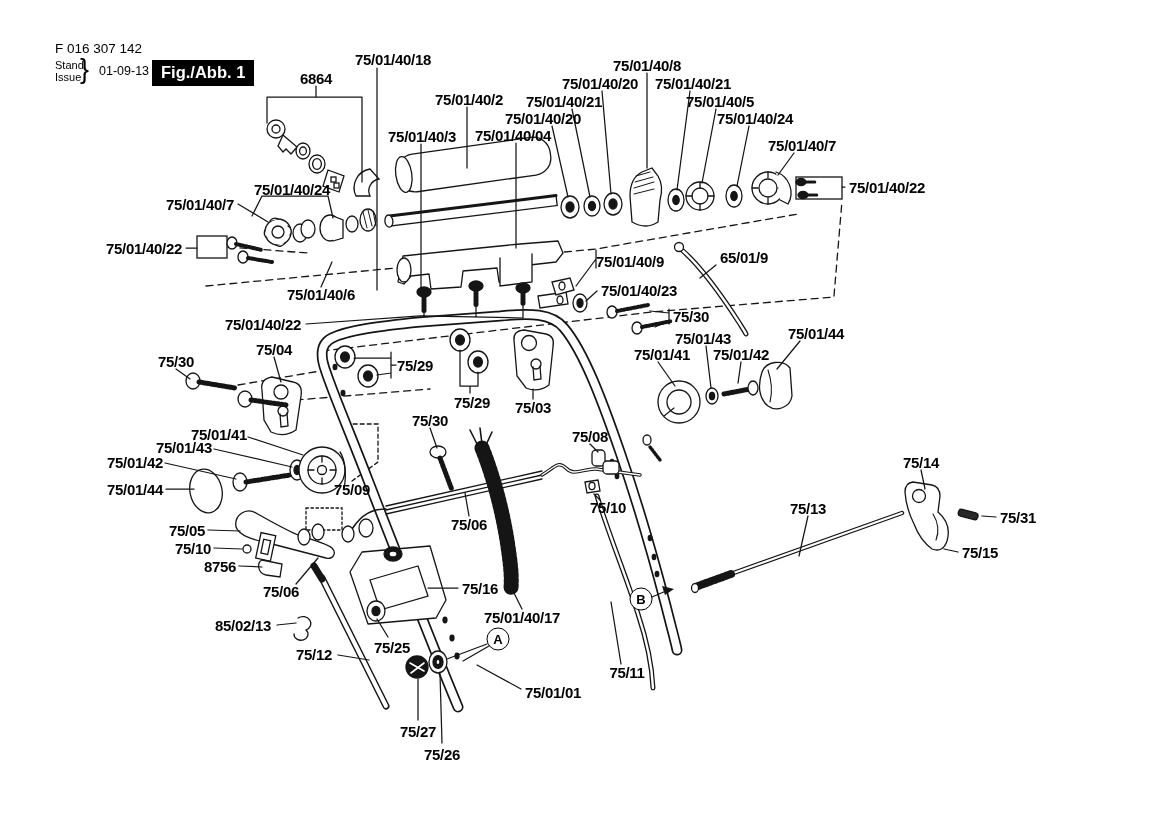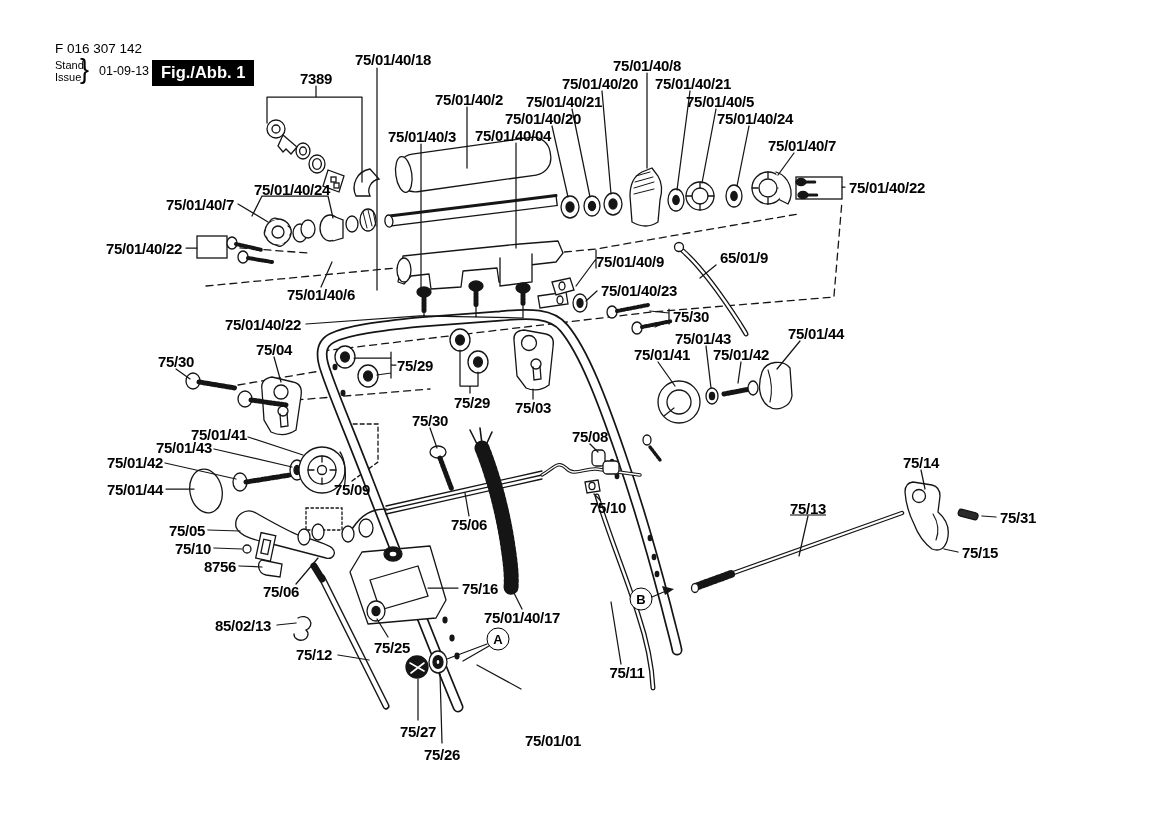--- a/index.html
+++ b/index.html
@@ -343,21 +343,21 @@
         <path d="M489,646 L463,661"></path>
         <path d="M652,597 L666,591"></path>
       </g>
       <polygon points="674,589 662,586 665,595" fill="#151515" stroke="none"></polygon>
     </g>
   </svg>
 
 
   <div id="labels-layer">
       <div class="plabel" style="left: 393px; top: 59px;">75/01/40/18</div>
-      <div class="plabel" style="left: 316px; top: 78px;">7389</div>
+      <div class="plabel" style="left: 316px; top: 78px;">6864</div>
       <div class="plabel" style="left: 469px; top: 99px;">75/01/40/2</div>
       <div class="plabel" style="left: 647px; top: 65px;">75/01/40/8</div>
       <div class="plabel" style="left: 600px; top: 83px;">75/01/40/20</div>
       <div class="plabel" style="left: 693px; top: 83px;">75/01/40/21</div>
       <div class="plabel" style="left: 564px; top: 101px;">75/01/40/21</div>
       <div class="plabel" style="left: 720px; top: 101px;">75/01/40/5</div>
       <div class="plabel" style="left: 543px; top: 118px;">75/01/40/20</div>
       <div class="plabel" style="left: 755px; top: 118px;">75/01/40/24</div>
       <div class="plabel" style="left: 422px; top: 136px;">75/01/40/3</div>
       <div class="plabel" style="left: 513px; top: 135px;">75/01/40/04</div>
@@ -383,33 +383,33 @@
       <div class="plabel" style="left: 533px; top: 407px;">75/03</div>
       <div class="plabel" style="left: 430px; top: 420px;">75/30</div>
       <div class="plabel" style="left: 219px; top: 434px;">75/01/41</div>
       <div class="plabel" style="left: 590px; top: 436px;">75/08</div>
       <div class="plabel" style="left: 184px; top: 447px;">75/01/43</div>
       <div class="plabel" style="left: 135px; top: 462px;">75/01/42</div>
       <div class="plabel" style="left: 921px; top: 462px;">75/14</div>
       <div class="plabel" style="left: 135px; top: 489px;">75/01/44</div>
       <div class="plabel" style="left: 352px; top: 489px;">75/09</div>
       <div class="plabel" style="left: 608px; top: 507px;">75/10</div>
-      <div class="plabel" style="left: 808px; top: 508px; text-decoration: underline;">75/13</div>
+      <div class="plabel" style="left: 808px; top: 508px;">75/13</div>
       <div class="plabel" style="left: 1018px; top: 517px;">75/31</div>
       <div class="plabel" style="left: 469px; top: 524px;">75/06</div>
       <div class="plabel" style="left: 187px; top: 530px;">75/05</div>
       <div class="plabel" style="left: 193px; top: 548px;">75/10</div>
       <div class="plabel" style="left: 980px; top: 552px;">75/15</div>
       <div class="plabel" style="left: 220px; top: 566px;">8756</div>
       <div class="plabel" style="left: 480px; top: 588px;">75/16</div>
       <div class="plabel" style="left: 281px; top: 591px;">75/06</div>
       <div class="plabel" style="left: 522px; top: 617px;">75/01/40/17</div>
       <div class="plabel" style="left: 243px; top: 625px;">85/02/13</div>
       <div class="plabel" style="left: 392px; top: 647px; text-align: center;">75/25</div>
       <div class="plabel" style="left: 314px; top: 654px;">75/12</div>
       <div class="plabel" style="left: 627px; top: 672px;">75/11</div>
-      <div class="plabel" style="left: 553px; top: 692px; margin-top: 48px;">75/01/01</div>
+      <div class="plabel" style="left: 553px; top: 692px;">75/01/01</div>
       <div class="plabel" style="left: 418px; top: 731px;">75/27</div>
       <div class="plabel" style="left: 442px; top: 754px;">75/26</div>
       <div class="pmarker" style="left: 498px; top: 639px;">A</div>
       <div class="pmarker" style="left: 641px; top: 599px;">B</div>
     </div>
 </div>
 
 </body></html>

